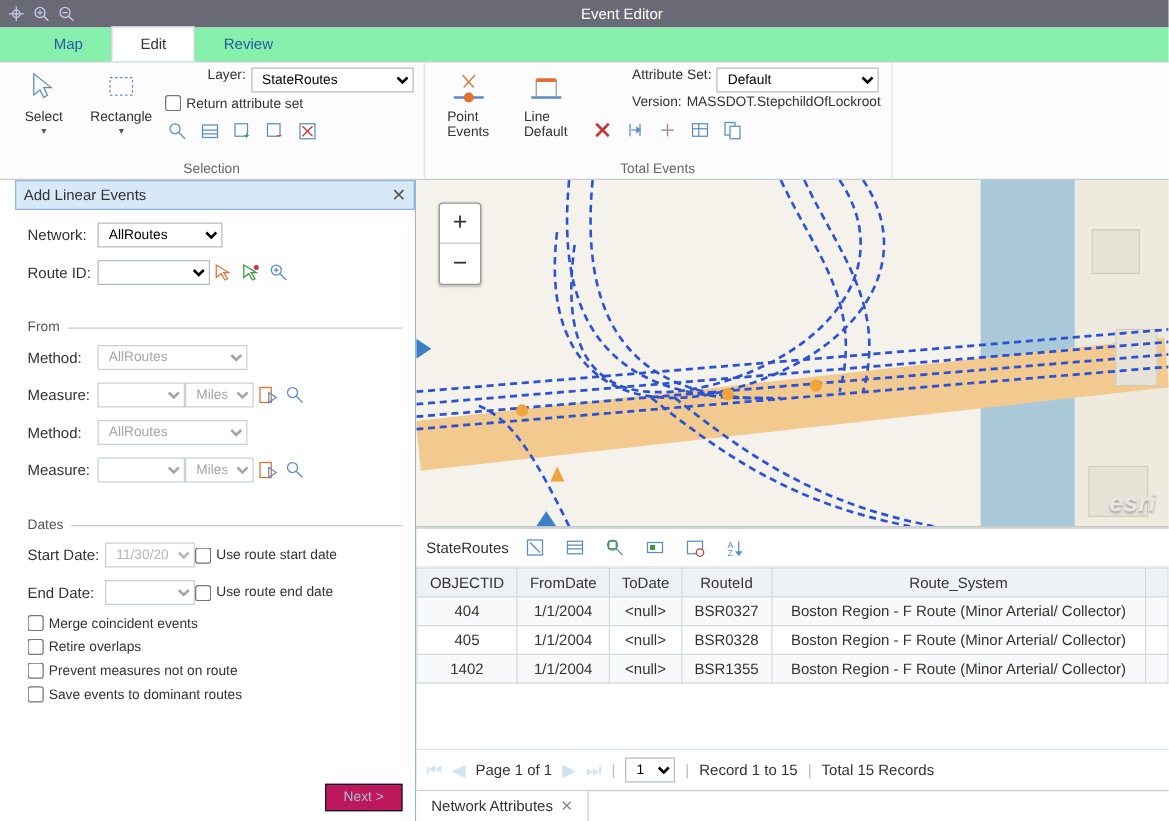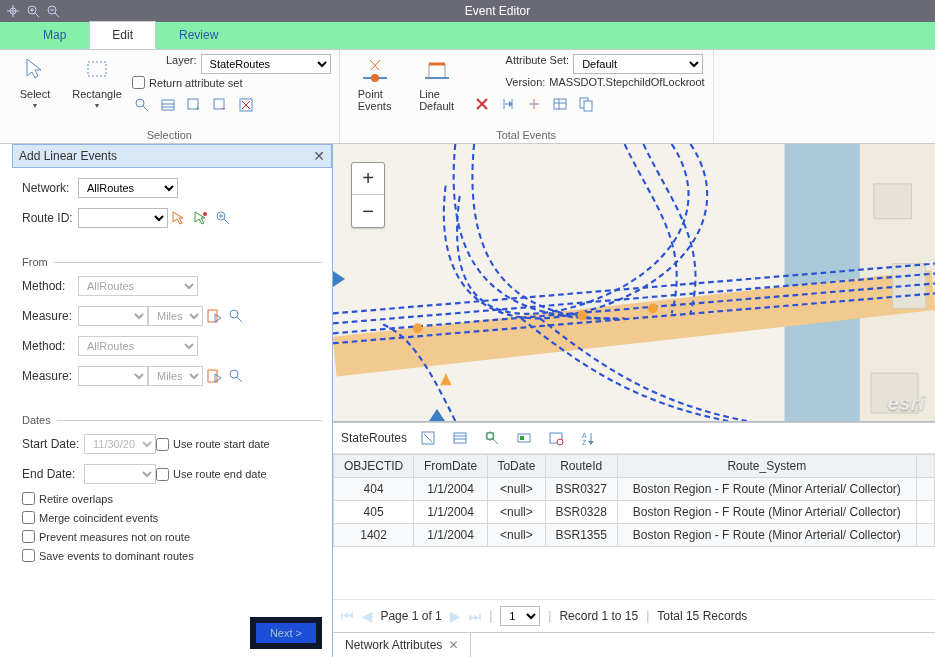--- a/index.html
+++ b/index.html
@@ -40,21 +40,21 @@
   .side-head { background:#d7e8f7; border:1px solid #8db6e4; height:24px; display:flex; align-items:center; padding:0 6px; font-size:12px; }
   .side-head .x { margin-left:auto; color:#555; cursor:pointer; font-size:14px; }
   .side-body { flex:1; overflow:auto; padding:8px 10px; display:flex; flex-direction:column; gap:6px; }
   .gbtn { background:#e6f1fb; border:1px solid #b9d6ef; color:#8aa8c6; padding:4px 10px; font-size:11px; cursor:default; }
   .gbtn.disabled { opacity:0.6; }
   .form-row { display:flex; align-items:center; gap:0; min-height:24px; }
   .form-row .lbl { width:56px; font-size:12px; }
   .sep { display:flex; align-items:center; gap:6px; font-size:11px; color:#555; margin-top:20px; }
   .sep .line { flex:1; height:1px; background:#ccc; }
   .iconbtn { width:22px; height:22px; display:flex; align-items:center; justify-content:center; cursor:pointer; }
-  .footer-btn { align-self:flex-end; padding:4px 14px; border:6px solid #0f172a; background:#1d4ed8; color:#a6bfd6; font-size:11px; cursor:default; margin-top:auto; }
+  .footer-btn { align-self:flex-end; padding:4px 14px; border:1px solid #0f172a; background:#be185d; color:#a6bfd6; font-size:11px; cursor:default; margin-top:auto; }
 
   
   .right-area { flex:1; display:flex; flex-direction:column; min-width:0; }
   .map { position:relative; flex:0 0 278px; background:#f3efe9; overflow:hidden; border-bottom:1px solid #b7bcc2; }
   .map .zoombox { position:absolute; left:18px; top:18px; width:34px; background:#fff; border:1px solid #999; border-radius:3px; display:flex; flex-direction:column; align-items:center; font-size:20px; box-shadow:0 1px 2px rgba(0,0,0,0.2); }
   .map .zoombox div { width:100%; height:32px; display:flex; align-items:center; justify-content:center; cursor:pointer; }
   .map .zoombox div:first-child { border-bottom:1px solid #ccc; }
   .map .tri-left { position:absolute; left:0; top:46%; width:0; height:0; border-top:8px solid transparent; border-bottom:8px solid transparent; border-left:12px solid #3c7fc6; cursor:pointer; }
   .map .tri-bot { position:absolute; left:16%; bottom:0; width:0; height:0; border-left:8px solid transparent; border-right:8px solid transparent; border-bottom:12px solid #3c7fc6; cursor:pointer; }
   .map .esri { position:absolute; right:10px; bottom:6px; color:#e8e8e8; font-weight:bold; font-size:20px; text-shadow:0 1px 2px rgba(0,0,0,0.3); font-style:italic; letter-spacing:0.5px; }
@@ -362,25 +362,25 @@
         <span class="lbl" style="width:62px">End Date:</span>
         <select style="width:72px" disabled=""><option></option></select>
         <label class="chk">
             <input type="checkbox" style="">
             <span>Use route end date</span>
           </label>
       </div>
 
       <label class="chk">
           <input type="checkbox" style="">
-          <span>Retire overlaps</span>
+          <span>Merge coincident events</span>
         </label>
       <label class="chk">
           <input type="checkbox" style="">
-          <span>Merge coincident events</span>
+          <span>Retire overlaps</span>
         </label>
       <label class="chk">
           <input type="checkbox" style="">
           <span>Prevent measures not on route</span>
         </label>
       <label class="chk">
           <input type="checkbox" style="">
           <span>Save events to dominant routes</span>
         </label>
 

